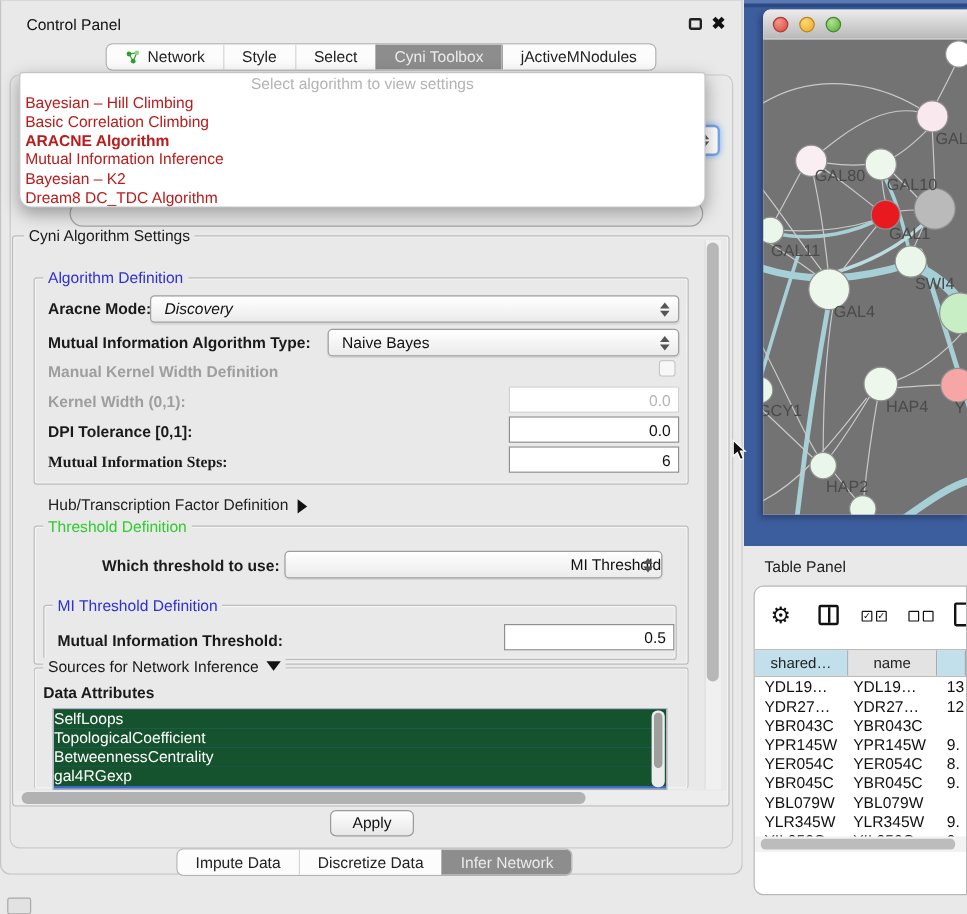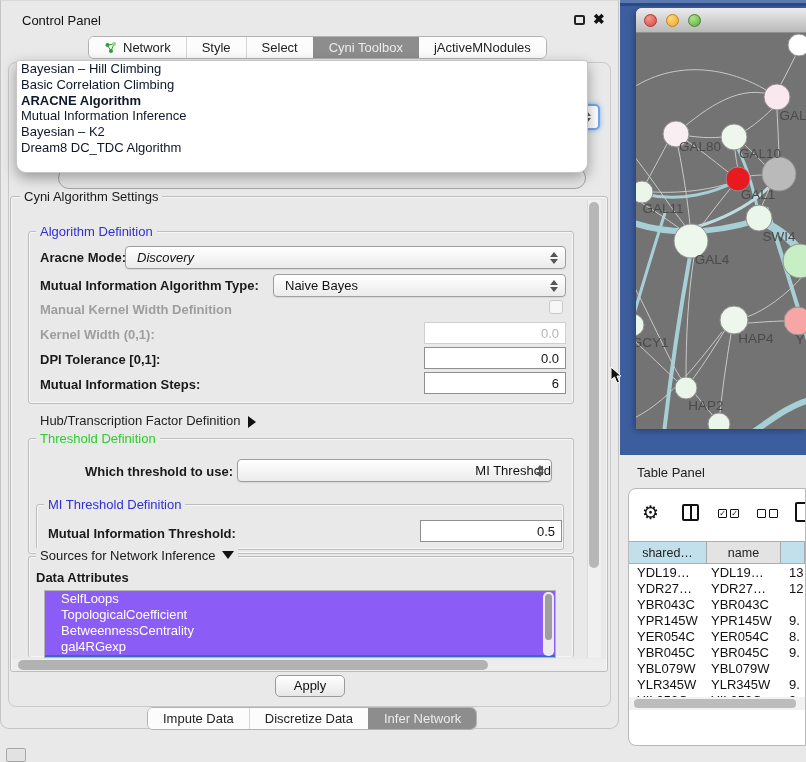--- a/index.html
+++ b/index.html
@@ -34,21 +34,21 @@
   #hidden-combo { left:58px; top:167px; width:528px; height:22px; border:1px solid #a5a5a5;
     border-radius:11px; background:linear-gradient(#f8f8f8,#e3e3e3); z-index:1; }
   #focus-stepper { left:576px; top:104px; width:24px; height:26px; background:#fff;
     border:2px solid #76a7e8; border-radius:5px; box-shadow:0 0 5px #7fb2f2; z-index:2; }
 
   
   #algo-popup { left:16px; top:60px; width:572px; height:113px; background:#fff;
     border:1px solid #c6c6c6; border-radius:3px 3px 10px 10px;
     box-shadow:0 5px 14px rgba(0,0,0,0.35); z-index:30; overflow:hidden; }
   #popup-placeholder { text-align:center; color:#b4b4b4; height:17px; line-height:17px; }
-  .popup-option { height:15.8px; line-height:15.8px; padding-left:4px; color:#0f172a; }
+  .popup-option { height:15.8px; line-height:15.8px; padding-left:4px; color:#b91c1c; }
   .popup-option.bold { font-weight:bold; }
 
   
   .groupbox { position:absolute; border:1px solid #bdbdbd; border-radius:3px;
     box-shadow:inset 0 0 0 1px rgba(255,255,255,0.6); }
   .legend { position:absolute; background:#e9e9e9; padding:0 4px; font-size:13px; white-space:nowrap; }
   .legend.blue { color:#2f2fd3; }
   .legend.green { color:#2ecc2e; }
 
   #settings-fs { left:10px; top:196px; width:598px; height:476px; }
@@ -76,21 +76,21 @@
     border:1px solid #c8c8c8; border-radius:3px; background:#f7f7f7; }
 
   .tri-right { display:inline-block; width:0; height:0; border:6px solid transparent;
     border-left:8px solid #111; margin-left:8px; vertical-align:-3px; }
   .tri-down-big { display:inline-block; width:0; height:0; border:6px solid transparent;
     border-top:8px solid #111; margin-left:6px; vertical-align:-5px; }
 
   
   #attr-list { left:44px; top:590px; width:512px; height:68px; background:#3c69c7;
     border:1px solid #b5b5b5; overflow:hidden; }
-  .attr-row { height:16px; line-height:16px; padding-left:16px; color:#fff; background:#8b5cf6;
+  .attr-row { height:16px; line-height:16px; padding-left:0; color:#fff; background:#14532d;
     font-size:13px; }
   #attr-vscroll { left:543px; top:592px; width:11px; height:64px; background:#ececec; border-radius:5px; }
   #attr-vthumb { left:545px; top:594px; width:7px; height:46px; background:#9e9e9e; border-radius:4px; }
 
   
   #settings-vtrack { left:587px; top:200px; width:14px; height:458px; background:#f0f0f0;
     border-left:1px solid #dcdcdc; }
   #settings-vthumb { left:589px; top:202px; width:10px; height:366px; background:#b7b7b7; border-radius:5px; }
   #settings-htrack { left:12px; top:659px; width:594px; height:12px; background:#ededed; }
   #settings-hthumb { left:18px; top:660px; width:470px; height:10px; background:#b2b2b2; border-radius:5px; }
@@ -365,21 +365,21 @@
 
 <span class="lbl gray" style="left:40px; top:302px;">Manual Kernel Width Definition</span>
 <div class="abs" id="manual-kernel-checkbox"></div>
 
 <span class="lbl gray" style="left:40px; top:327px;">Kernel Width (0,1):</span>
 <div class="field disabled" style="left:424px; top:322px; width:142px;">0.0</div>
 
 <span class="lbl" style="left:40px; top:352px;">DPI Tolerance [0,1]:</span>
 <div class="field" style="left:424px; top:347px; width:142px;">0.0</div>
 
-<span class="lbl" style="left:40px; top:377px;">Mutual Information Steps:</span>
+<span class="lbl" style="left:40px; top:377px;font-family:Liberation Serif, serif;">Mutual Information Steps:</span>
 <div class="field" style="left:424px; top:372px; width:142px;">6</div>
 
 <span class="lbl plain" style="left:40px; top:413px;"><span>Hub/Transcription Factor Definition</span><span class="tri-right"></span></span>
 
 <div class="groupbox" id="thr-fs"></div>
 <span class="legend green" style="left:36px; top:431px;">Threshold Definition</span>
 
 <span class="lbl" style="left:85px; top:464px;">Which threshold to use:</span>
 <div class="combo" style="left:237px; top:459px; width:315px;justify-content:flex-end;">
   <span>MI Threshold</span>
@@ -421,20 +421,21 @@
     </div>
     <div class="tab">
       <span>Discretize Data</span>
     </div>
     <div class="tab selected">
       <span>Infer Network</span>
     </div>
   </div>
 
 <div class="abs" id="algo-popup">
+  <div id="popup-placeholder">Select algorithm to view settings</div>
   <div id="popup-options">
       <div class="popup-option">Bayesian – Hill Climbing</div>
       <div class="popup-option">Basic Correlation Climbing</div>
       <div class="popup-option bold">ARACNE Algorithm</div>
       <div class="popup-option">Mutual Information Inference</div>
       <div class="popup-option">Bayesian – K2</div>
       <div class="popup-option">Dream8 DC_TDC Algorithm</div>
     </div>
 </div>
 

